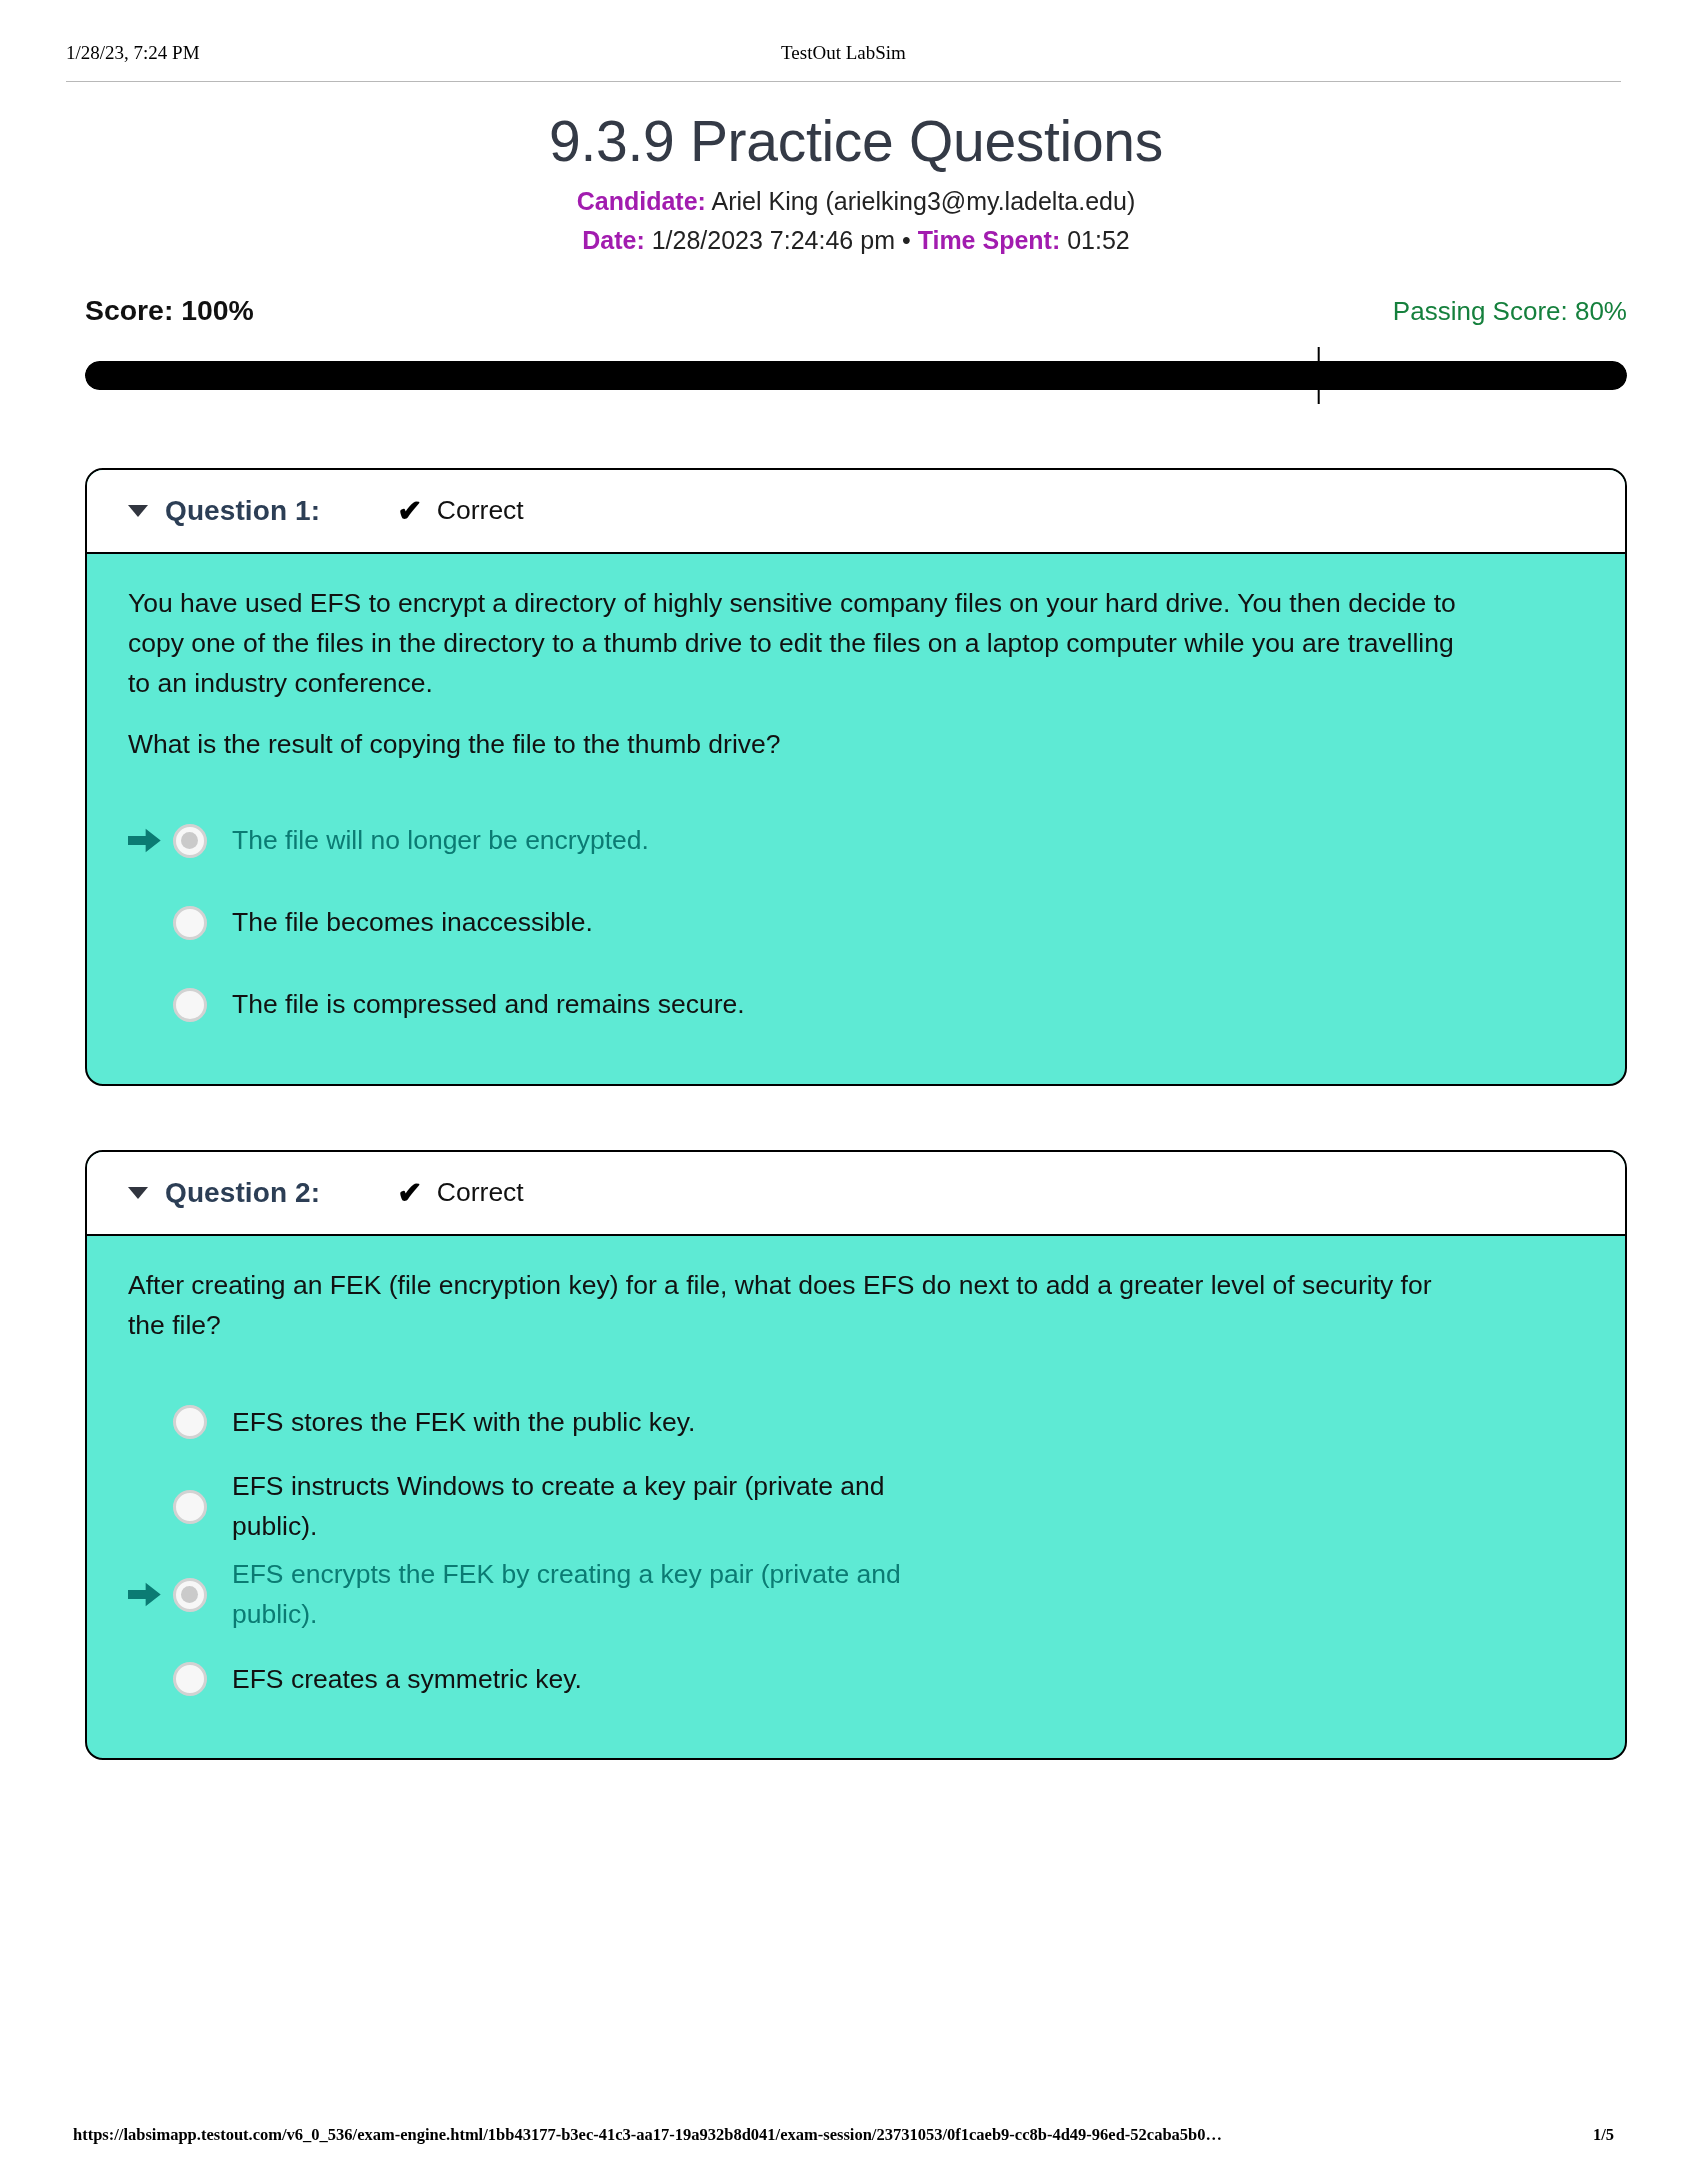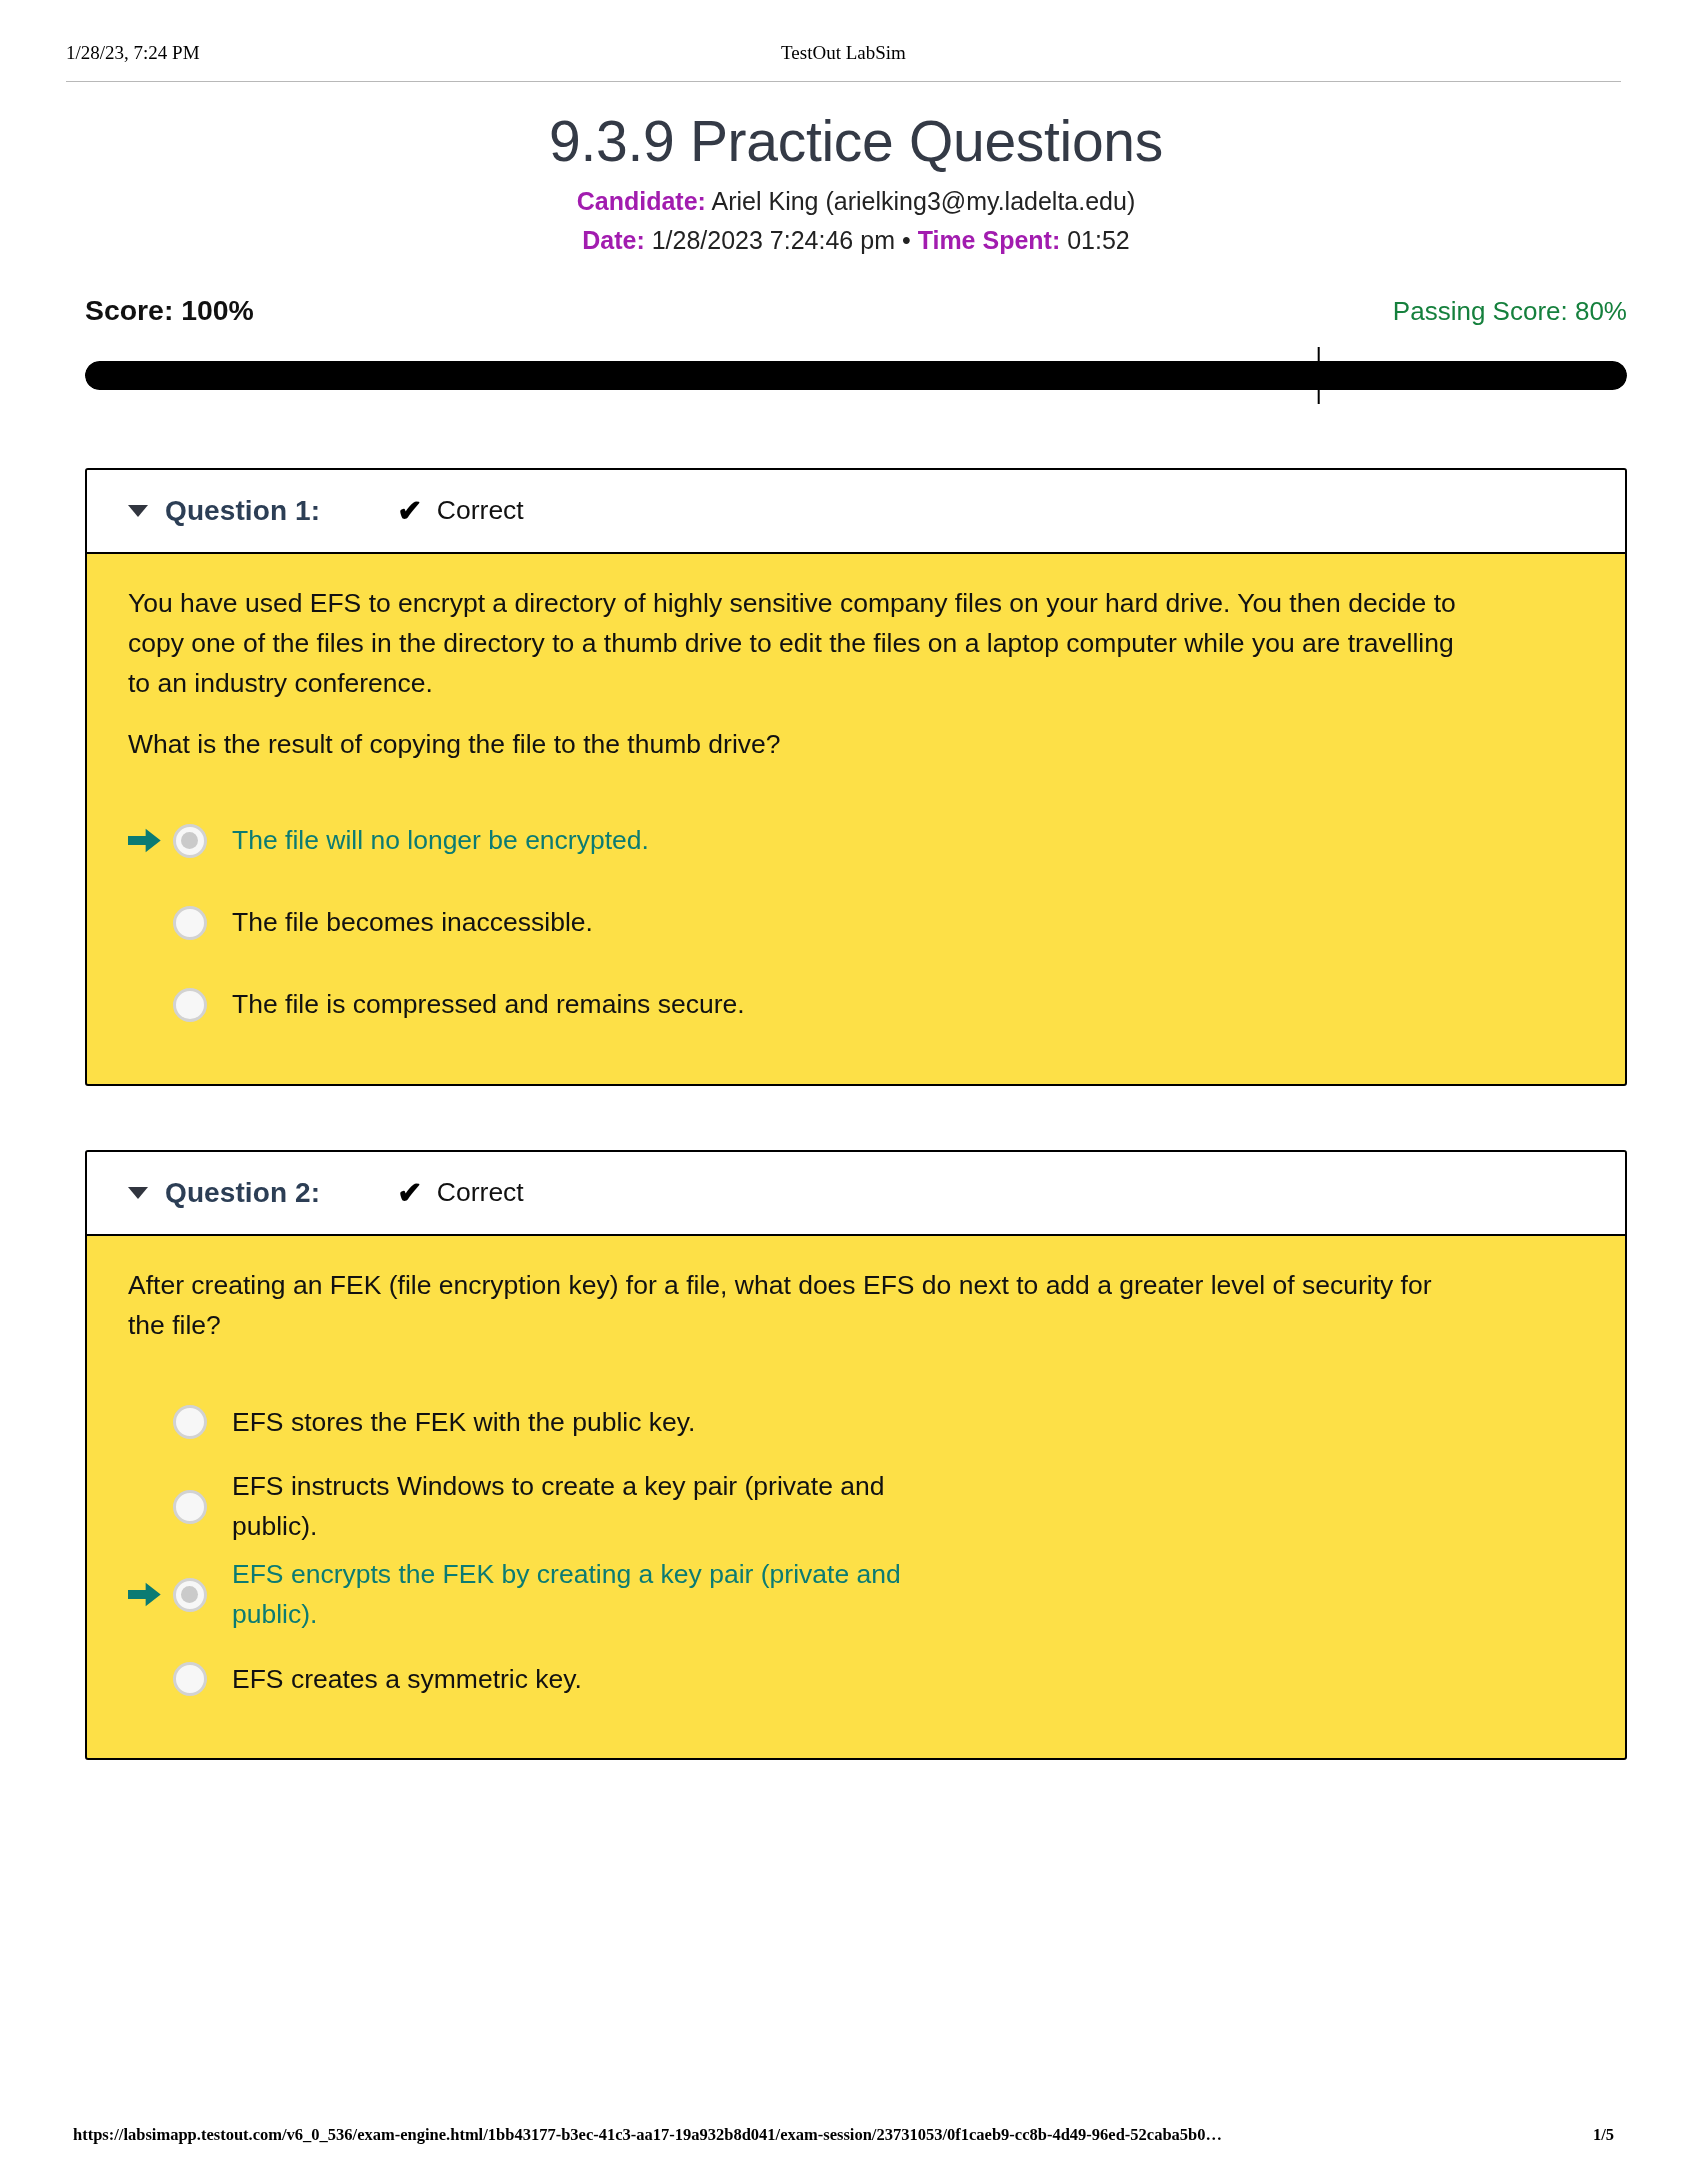--- a/index.html
+++ b/index.html
@@ -123,22 +123,22 @@
     width: 2.6px;
     height: 57px;
     background: #000000;
     transform: translateX(-1.3px);
   }
 
   
   .qcard {
     margin-top: 64px;
     border: 2px solid #000000;
-    border-radius: 3px;
-    background: #fde047;
+    border-radius: 18px;
+    background: #5eead4;
     overflow: hidden;
   }
   .qcard-head {
     display: flex;
     align-items: center;
     padding: 25px 0 25px 41px;
     border-bottom: 2px solid #000000;
     background: #ffffff;
   }
   .caret-icon {

